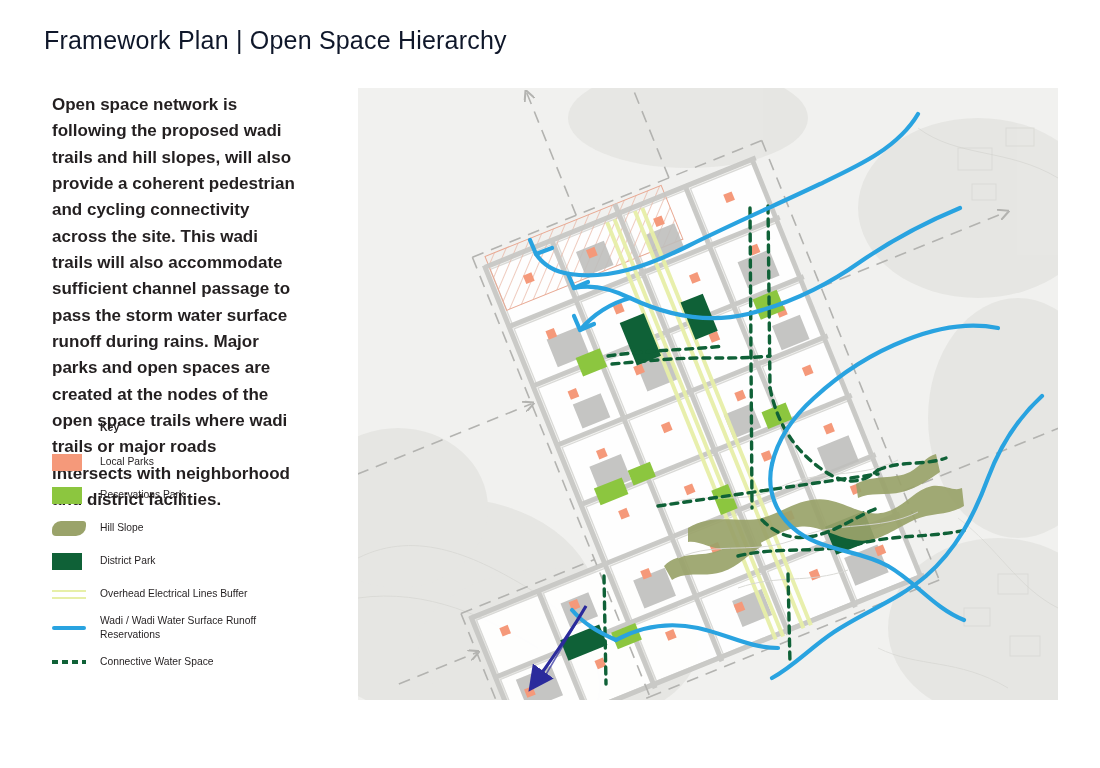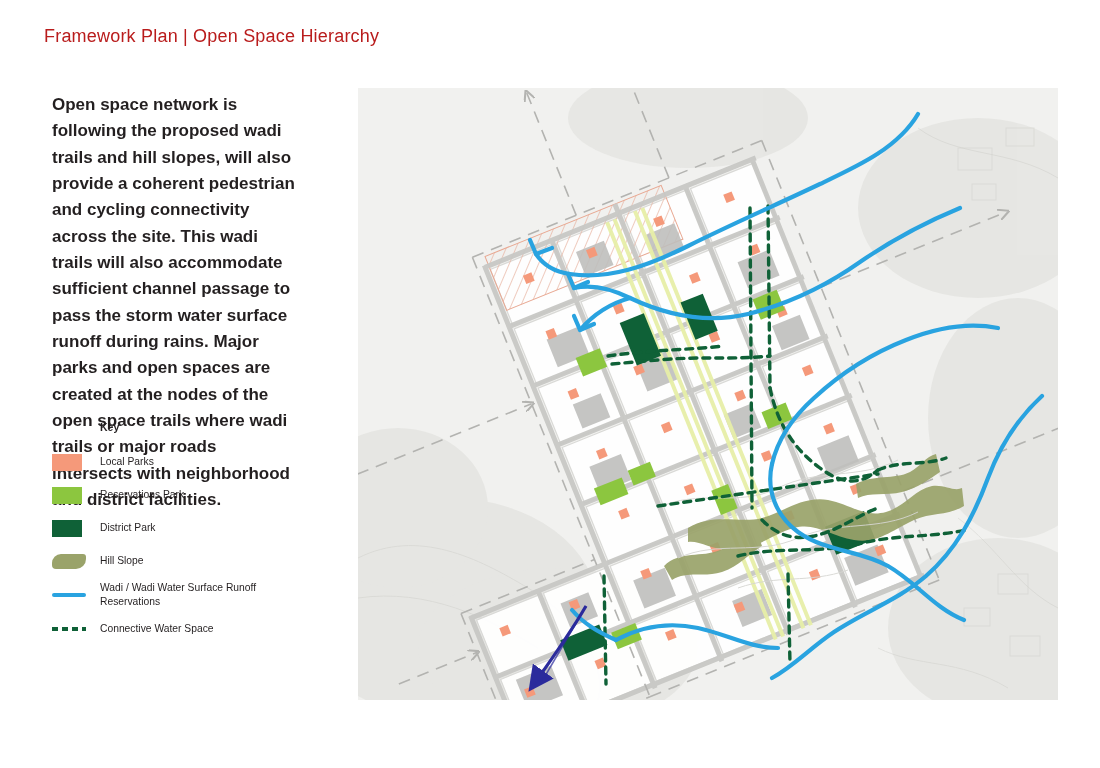--- a/index.html
+++ b/index.html
@@ -12,23 +12,23 @@
     height: 768px;
     position: relative;
     font-family: "Liberation Sans", sans-serif;
     color: #231f20;
     overflow: hidden;
   }
   #page-title {
     position: absolute;
     left: 44px;
     top: 26px;
-    font-size: 18px;
+    font-size: 25px;
     font-weight: 400;
-    color: #b91c1c;
+    color: #0f172a;
     letter-spacing: 0.2px;
     white-space: nowrap;
   }
   #description {
     position: absolute;
     left: 52px;
     top: 92px;
     width: 248px;
     font-size: 17px;
     line-height: 1.55;
@@ -132,32 +132,41 @@
 
   <div class="legend-row">
     <div class="legend-swatch-cell">
       <span class="sw-block" style="background:#8cc63f"></span>
     </div>
     <div class="legend-label">Reservations Park</div>
   </div>
 
   <div class="legend-row">
     <div class="legend-swatch-cell">
+      <span class="sw-hill" style="background:#9aa36a"></span>
+    </div>
+    <div class="legend-label">Hill Slope</div>
+  </div>
+
+  <div class="legend-row">
+    <div class="legend-swatch-cell">
       <span class="sw-block" style="background:#0f6137"></span>
     </div>
     <div class="legend-label">District Park</div>
   </div>
 
   <div class="legend-row">
     <div class="legend-swatch-cell">
-      <span class="sw-hill" style="background:#9aa36a"></span>
-    </div>
-    <div class="legend-label">Hill Slope</div>
-  </div>
-
+      <span class="sw-lines">
+          <i class="a" style="background:#e7efa8"></i>
+          <i class="b" style="background:#e7efa8"></i>
+        </span>
+    </div>
+    <div class="legend-label">Overhead Electrical Lines Buffer</div>
+  </div>
 
   <div class="legend-row">
     <div class="legend-swatch-cell">
       <span class="sw-wadi" style="background:#29a3e0"></span>
     </div>
     <div class="legend-label">Wadi / Wadi Water Surface Runoff Reservations</div>
   </div>
 
   <div class="legend-row">
     <div class="legend-swatch-cell">

